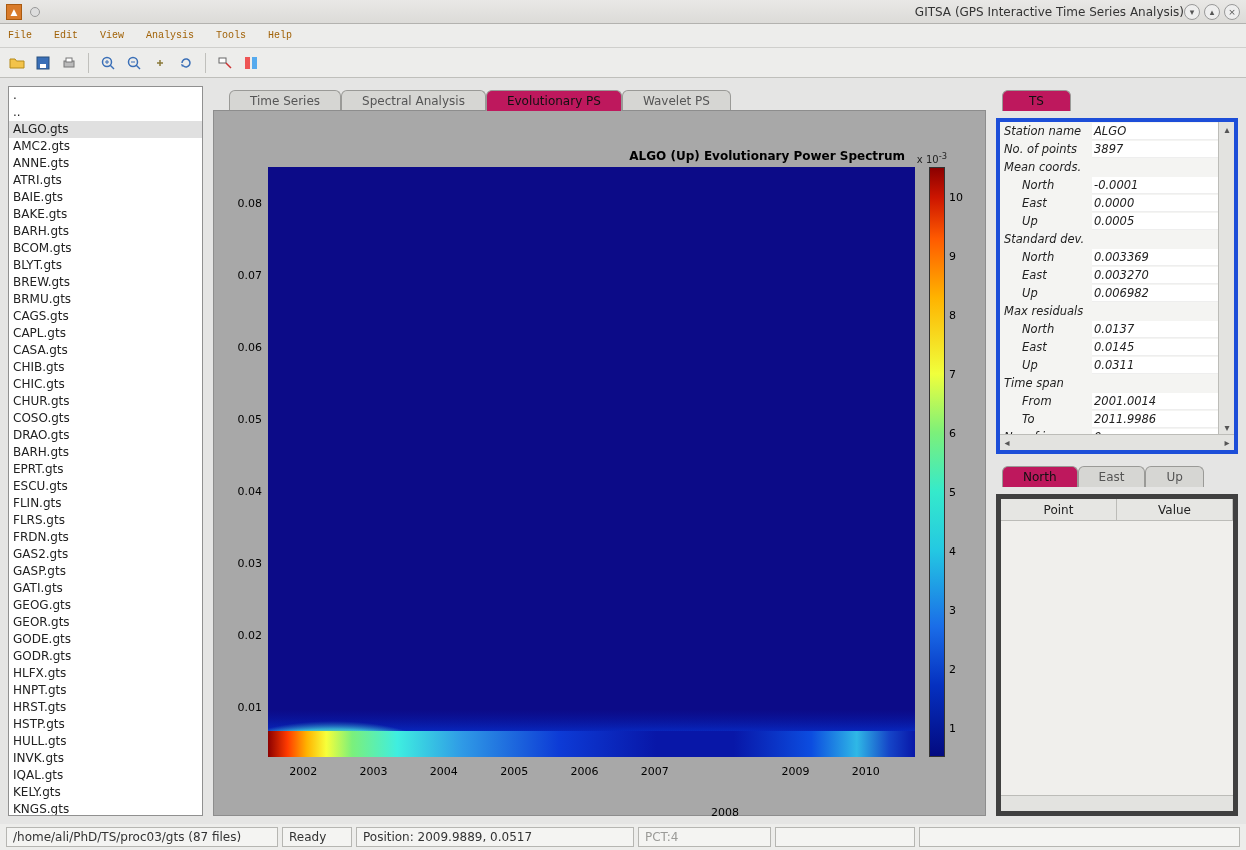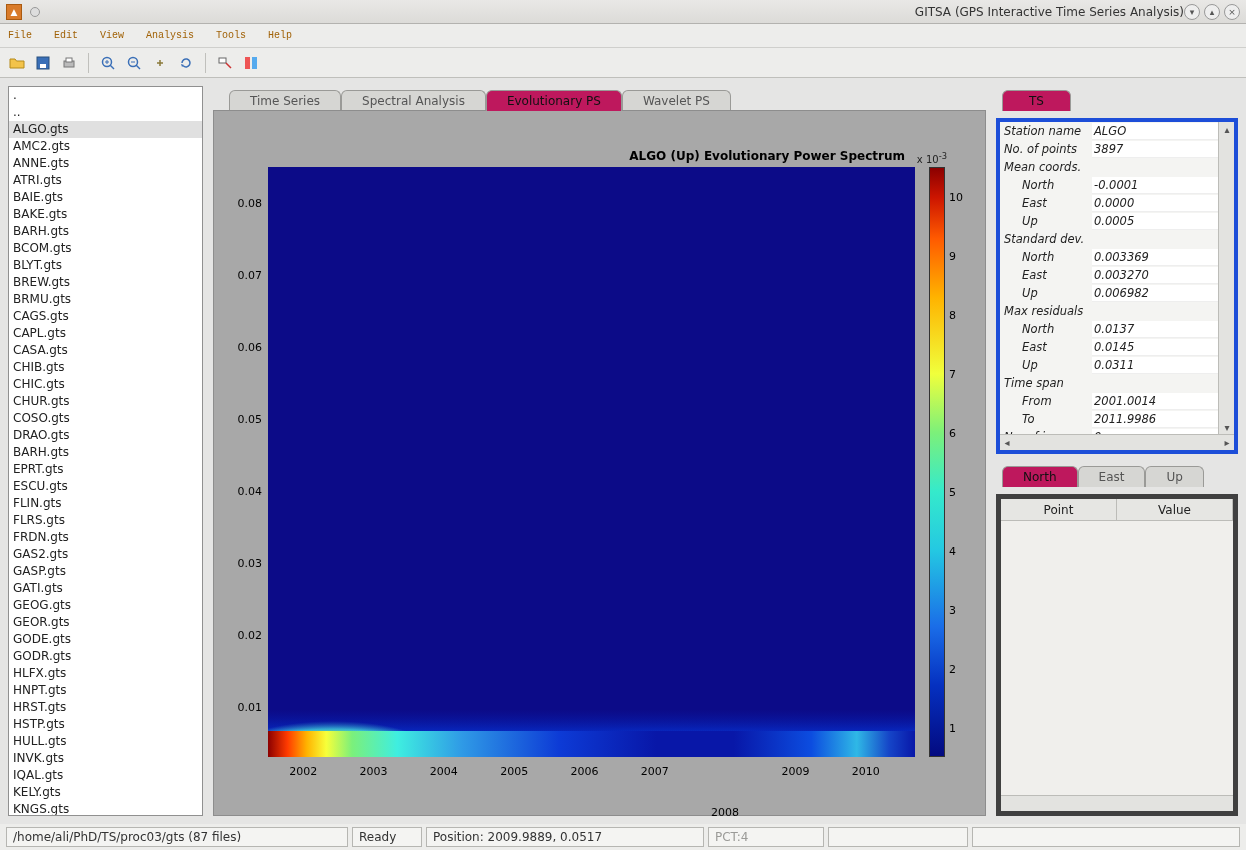--- a/index.html
+++ b/index.html
@@ -366,19 +366,19 @@
       <div class="tbl-head">
         <div>Point</div>
         <div>Value</div>
       </div>
       <div class="hscroll"></div>
     </div>
   </div>
 </div>
 
 <div class="statusbar">
-  <div class="cell" style="width:342px;">/home/ali/PhD/TS/proc03/gts (87 files)</div>
+  <div class="cell" style="width:272px;">/home/ali/PhD/TS/proc03/gts (87 files)</div>
   <div class="cell" style="width:70px;">Ready</div>
   <div class="cell" style="width:278px;">Position: 2009.9889, 0.0517</div>
-  <div class="cell dim" style="width:116px;">PCT:4</div>
+  <div class="cell dim" style="width:133px;">PCT:4</div>
   <div class="cell" style="width:140px;"></div>
   <div class="cell" style="flex:1;"></div>
 </div>
 
 </body></html>

